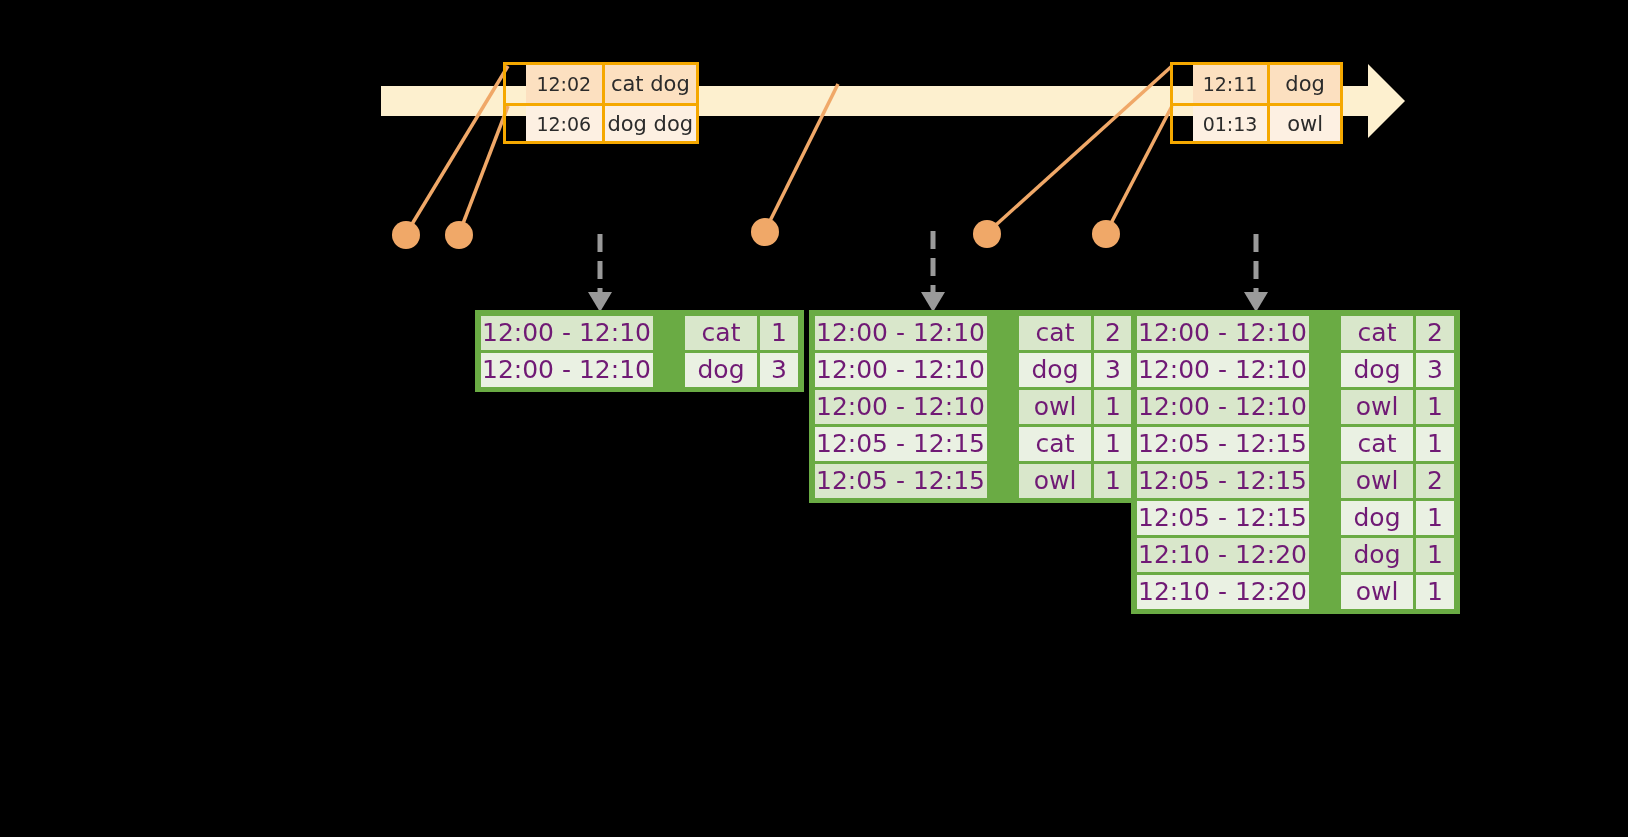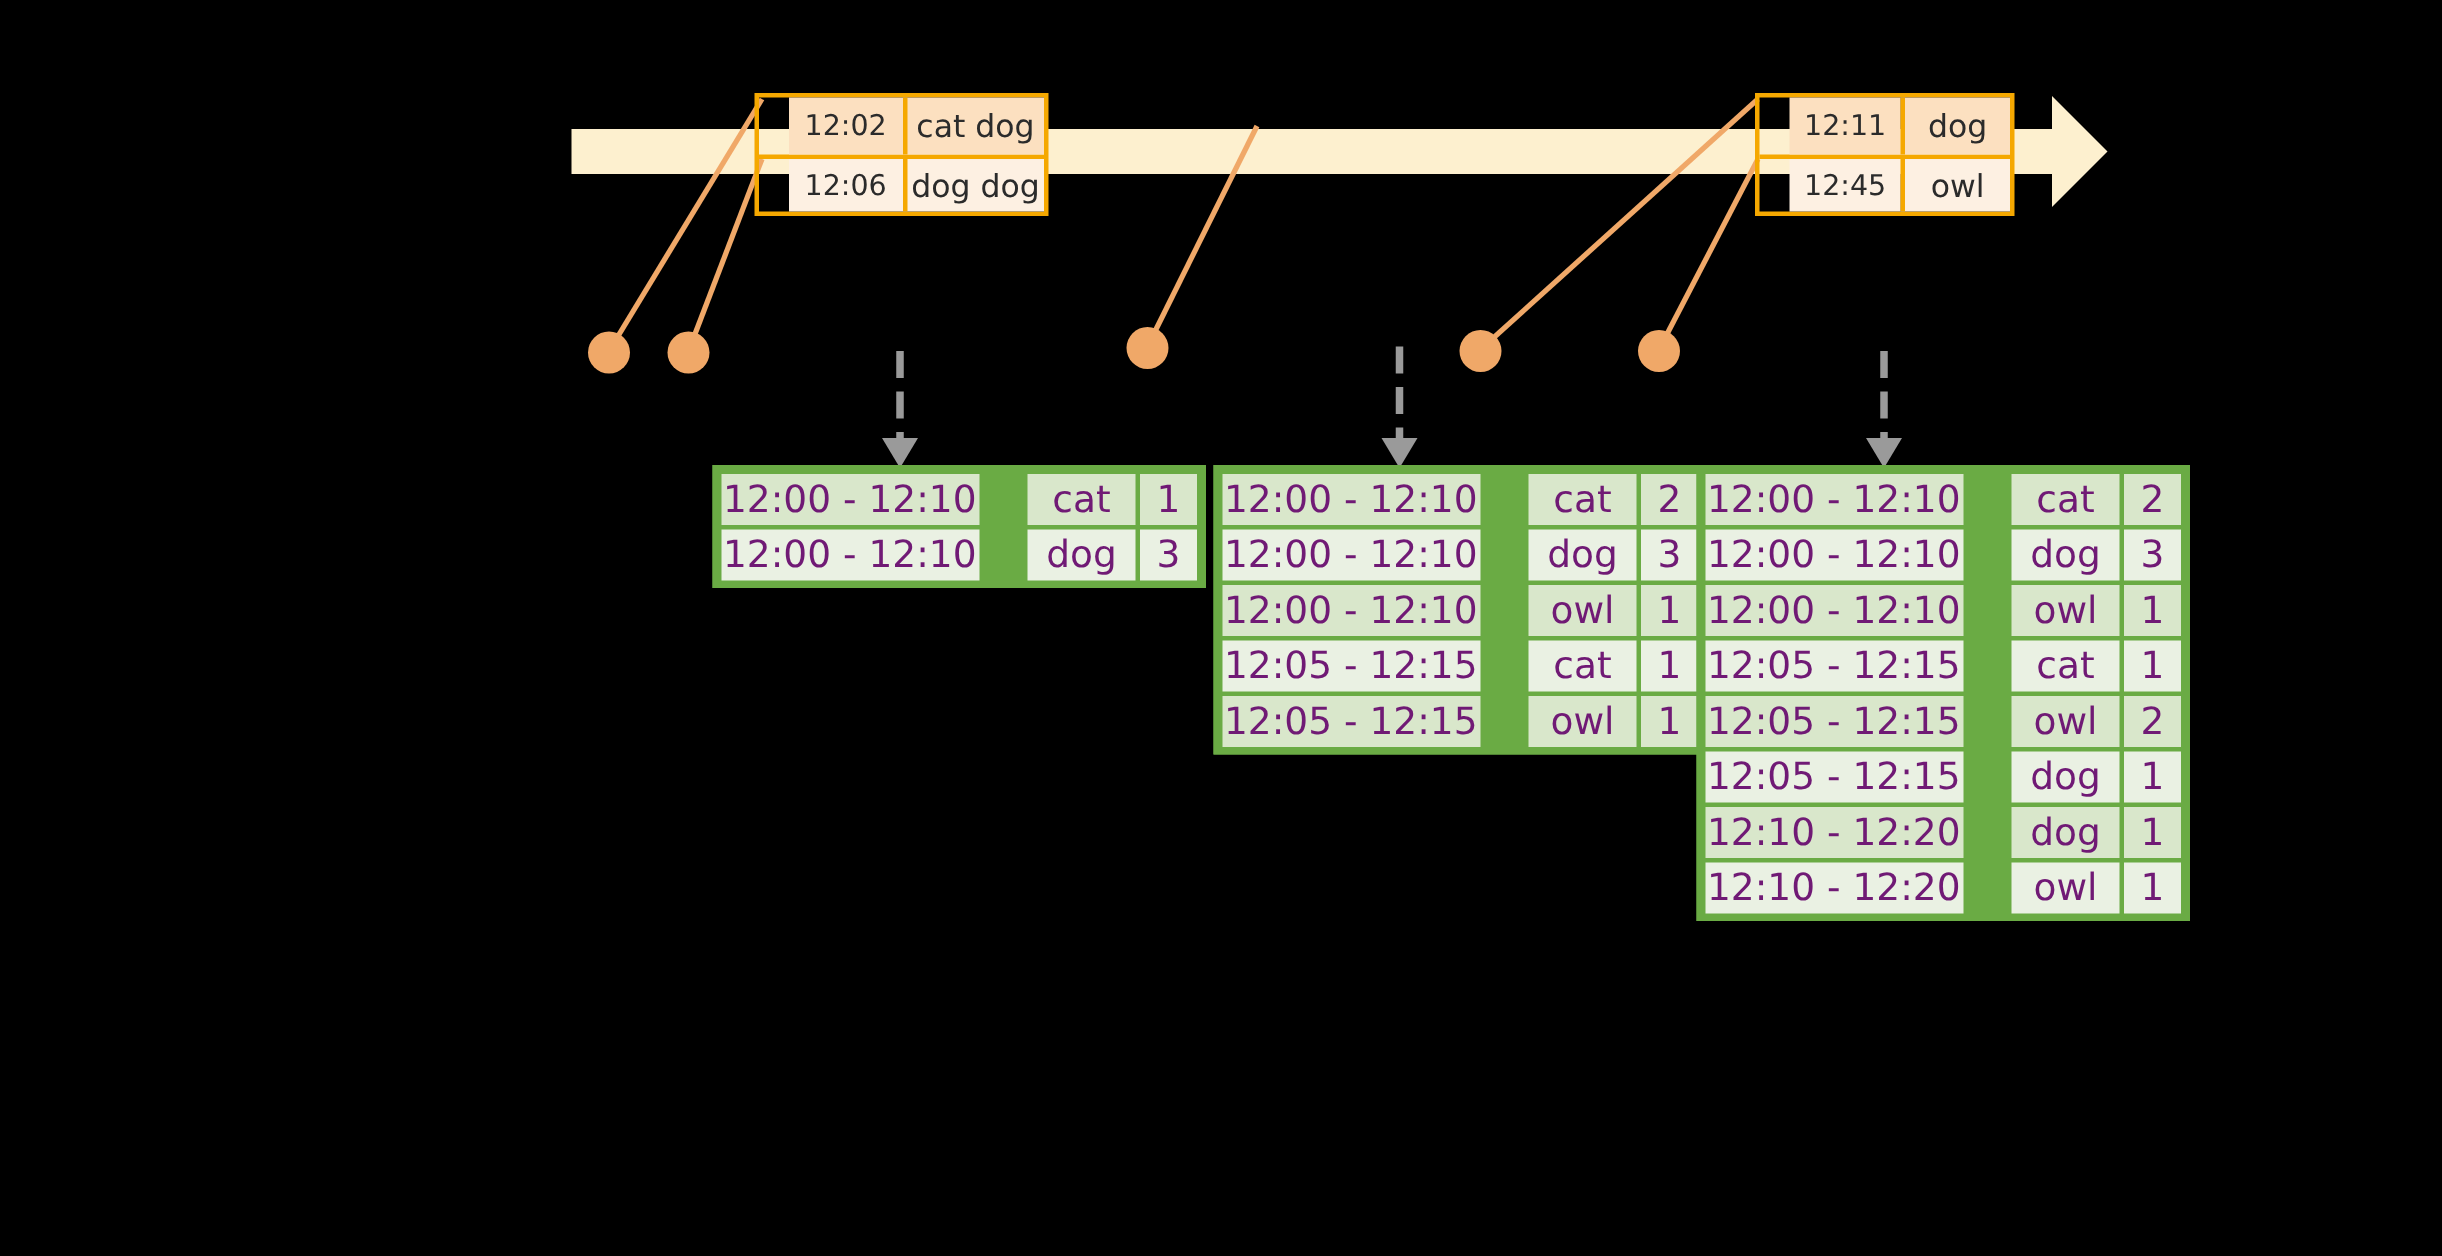--- a/index.html
+++ b/index.html
@@ -74,21 +74,21 @@
     </div>
   </div>
 
 
   <div class="evt-box" style="left:1170px;top:62px;width:173px;">
     <div class="evt-row dark">
       <div class="evt-cell-time cell">12:11</div>
       <div class="evt-cell-val evt-cell-sep cell" style="width:84px;">dog</div>
     </div>
     <div class="evt-row light">
-      <div class="evt-cell-time cell">12:45</div>
+      <div class="evt-cell-time cell">01:13</div>
       <div class="evt-cell-val evt-cell-sep cell" style="width:84px;">owl</div>
     </div>
   </div>
 
   <div class="res-table" id="tbl0" style="left:475px;top:310px;">
       <div class="res-row dark">
         <div class="rc rc-window">12:00 - 12:10</div>
         <div class="rc rc-key">cat</div>
         <div class="rc rc-count">1</div>
       </div>

